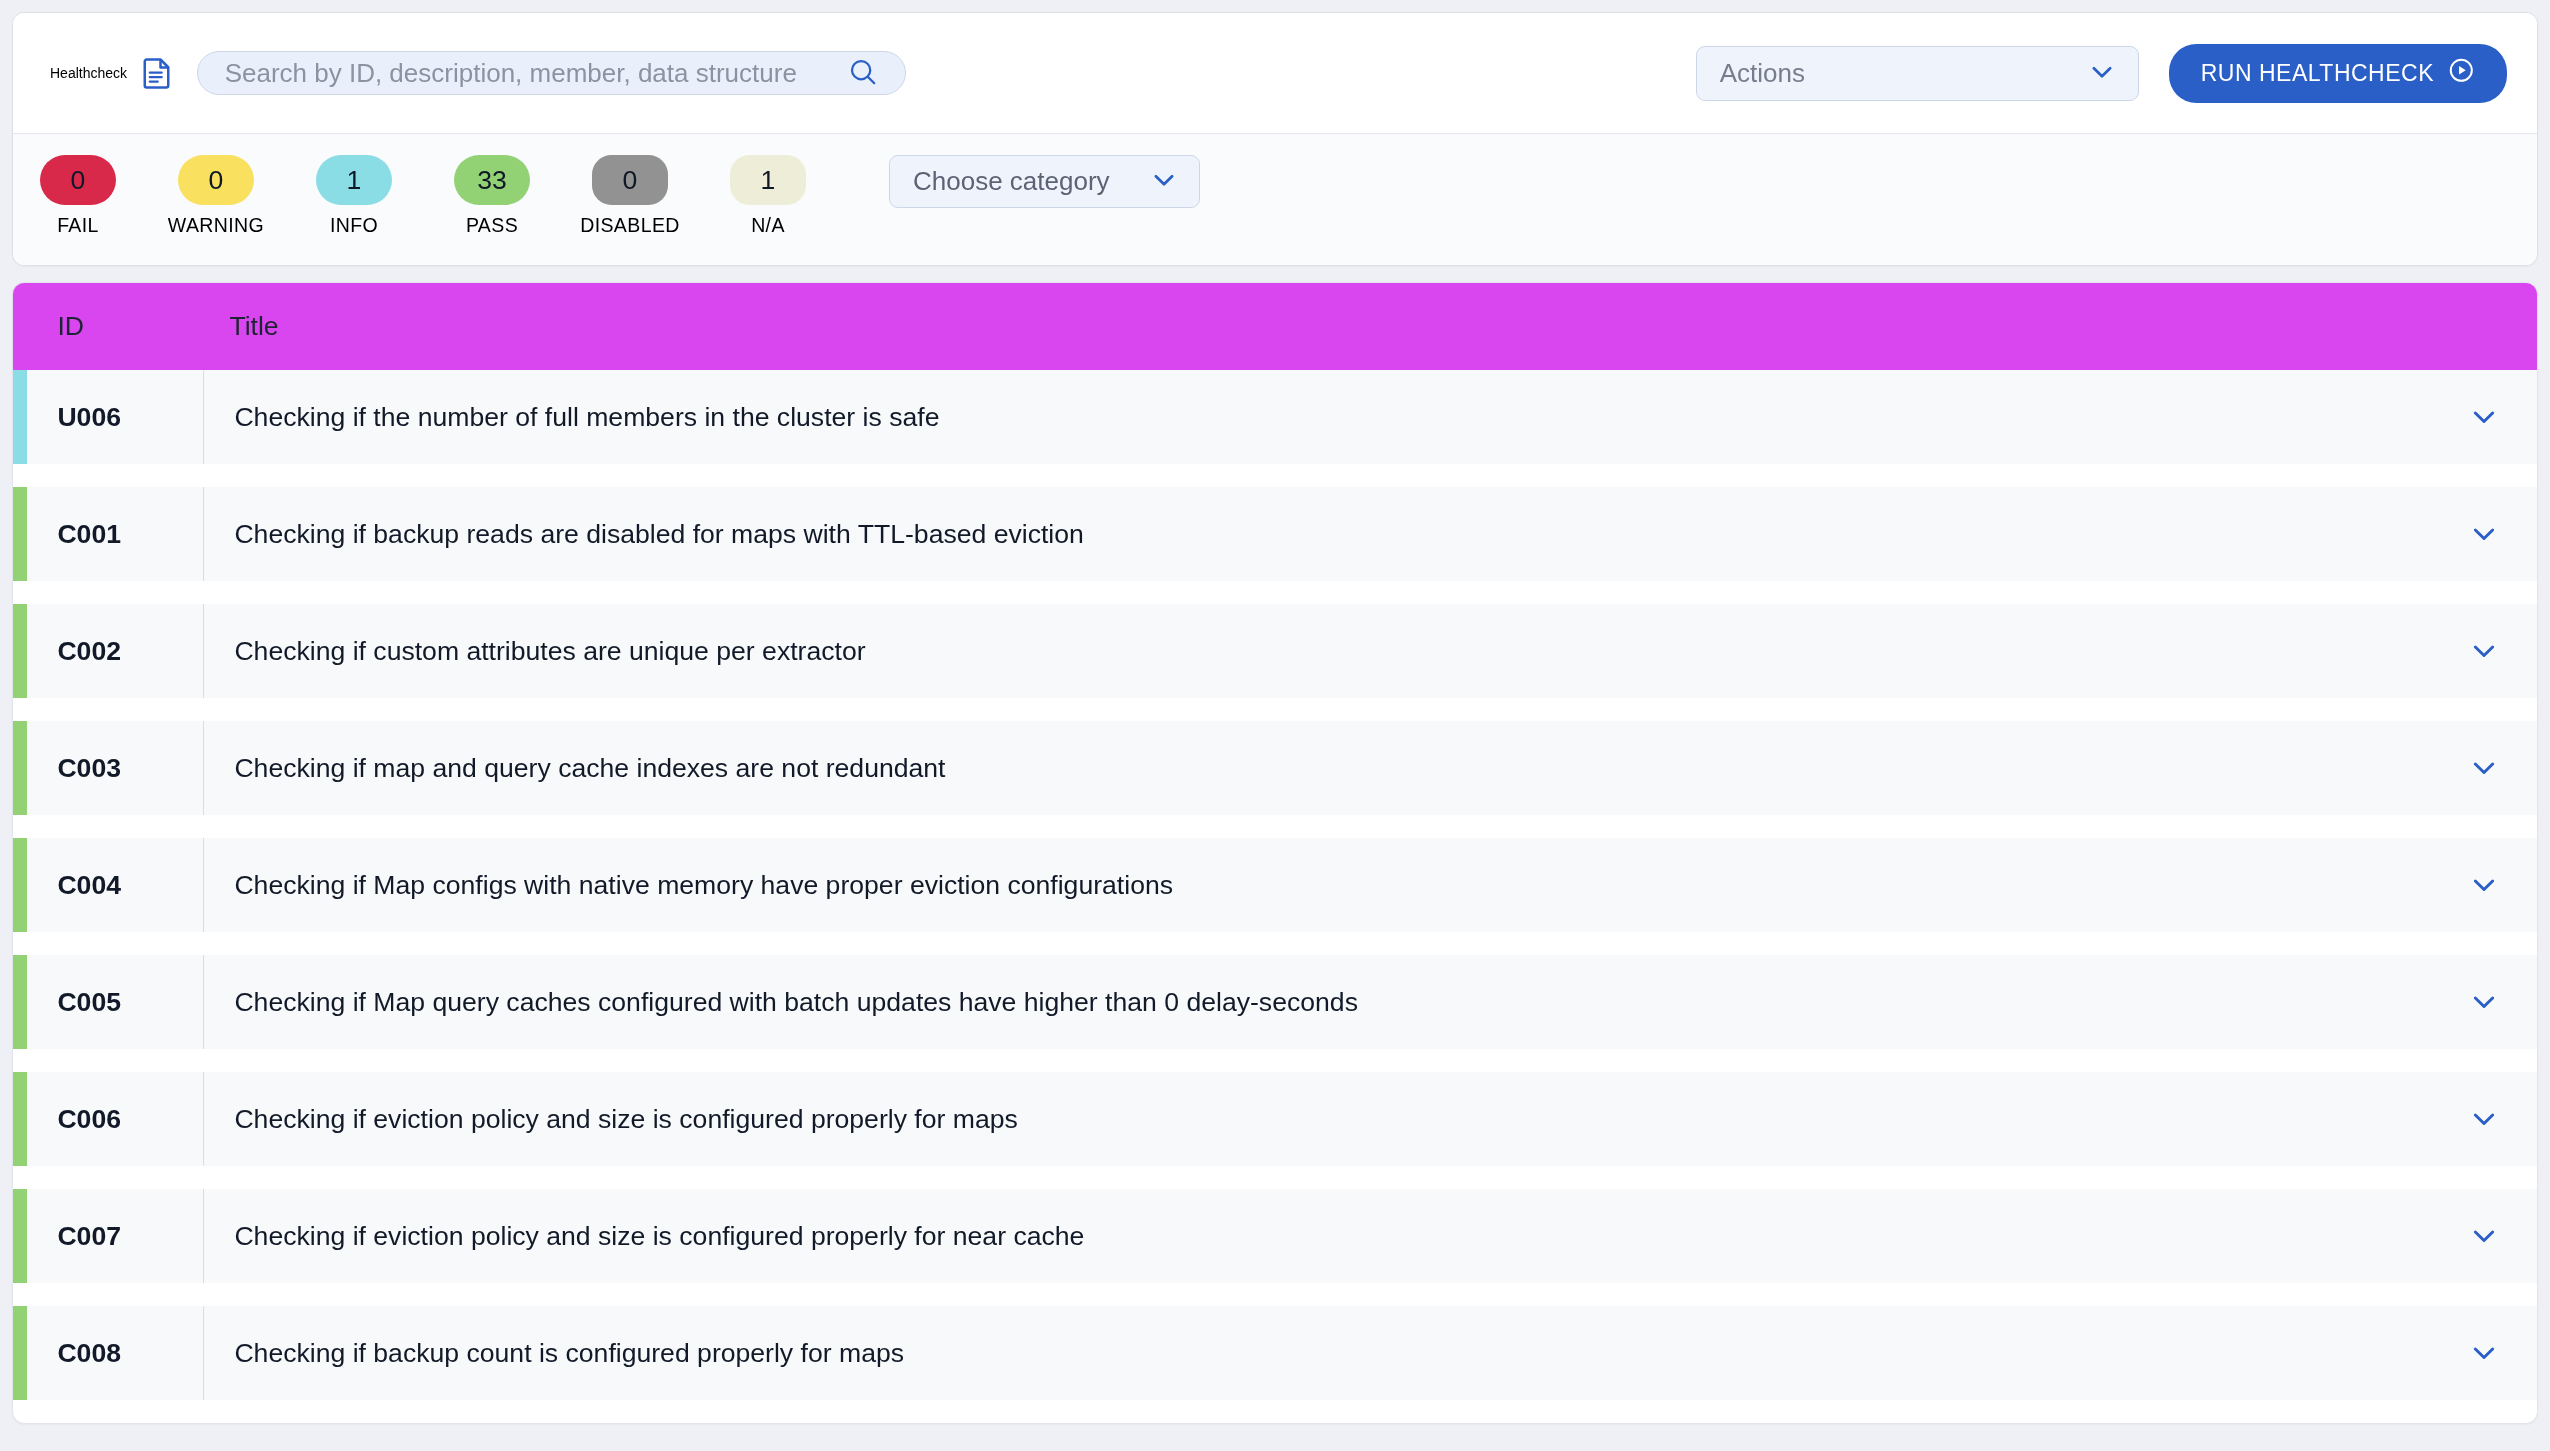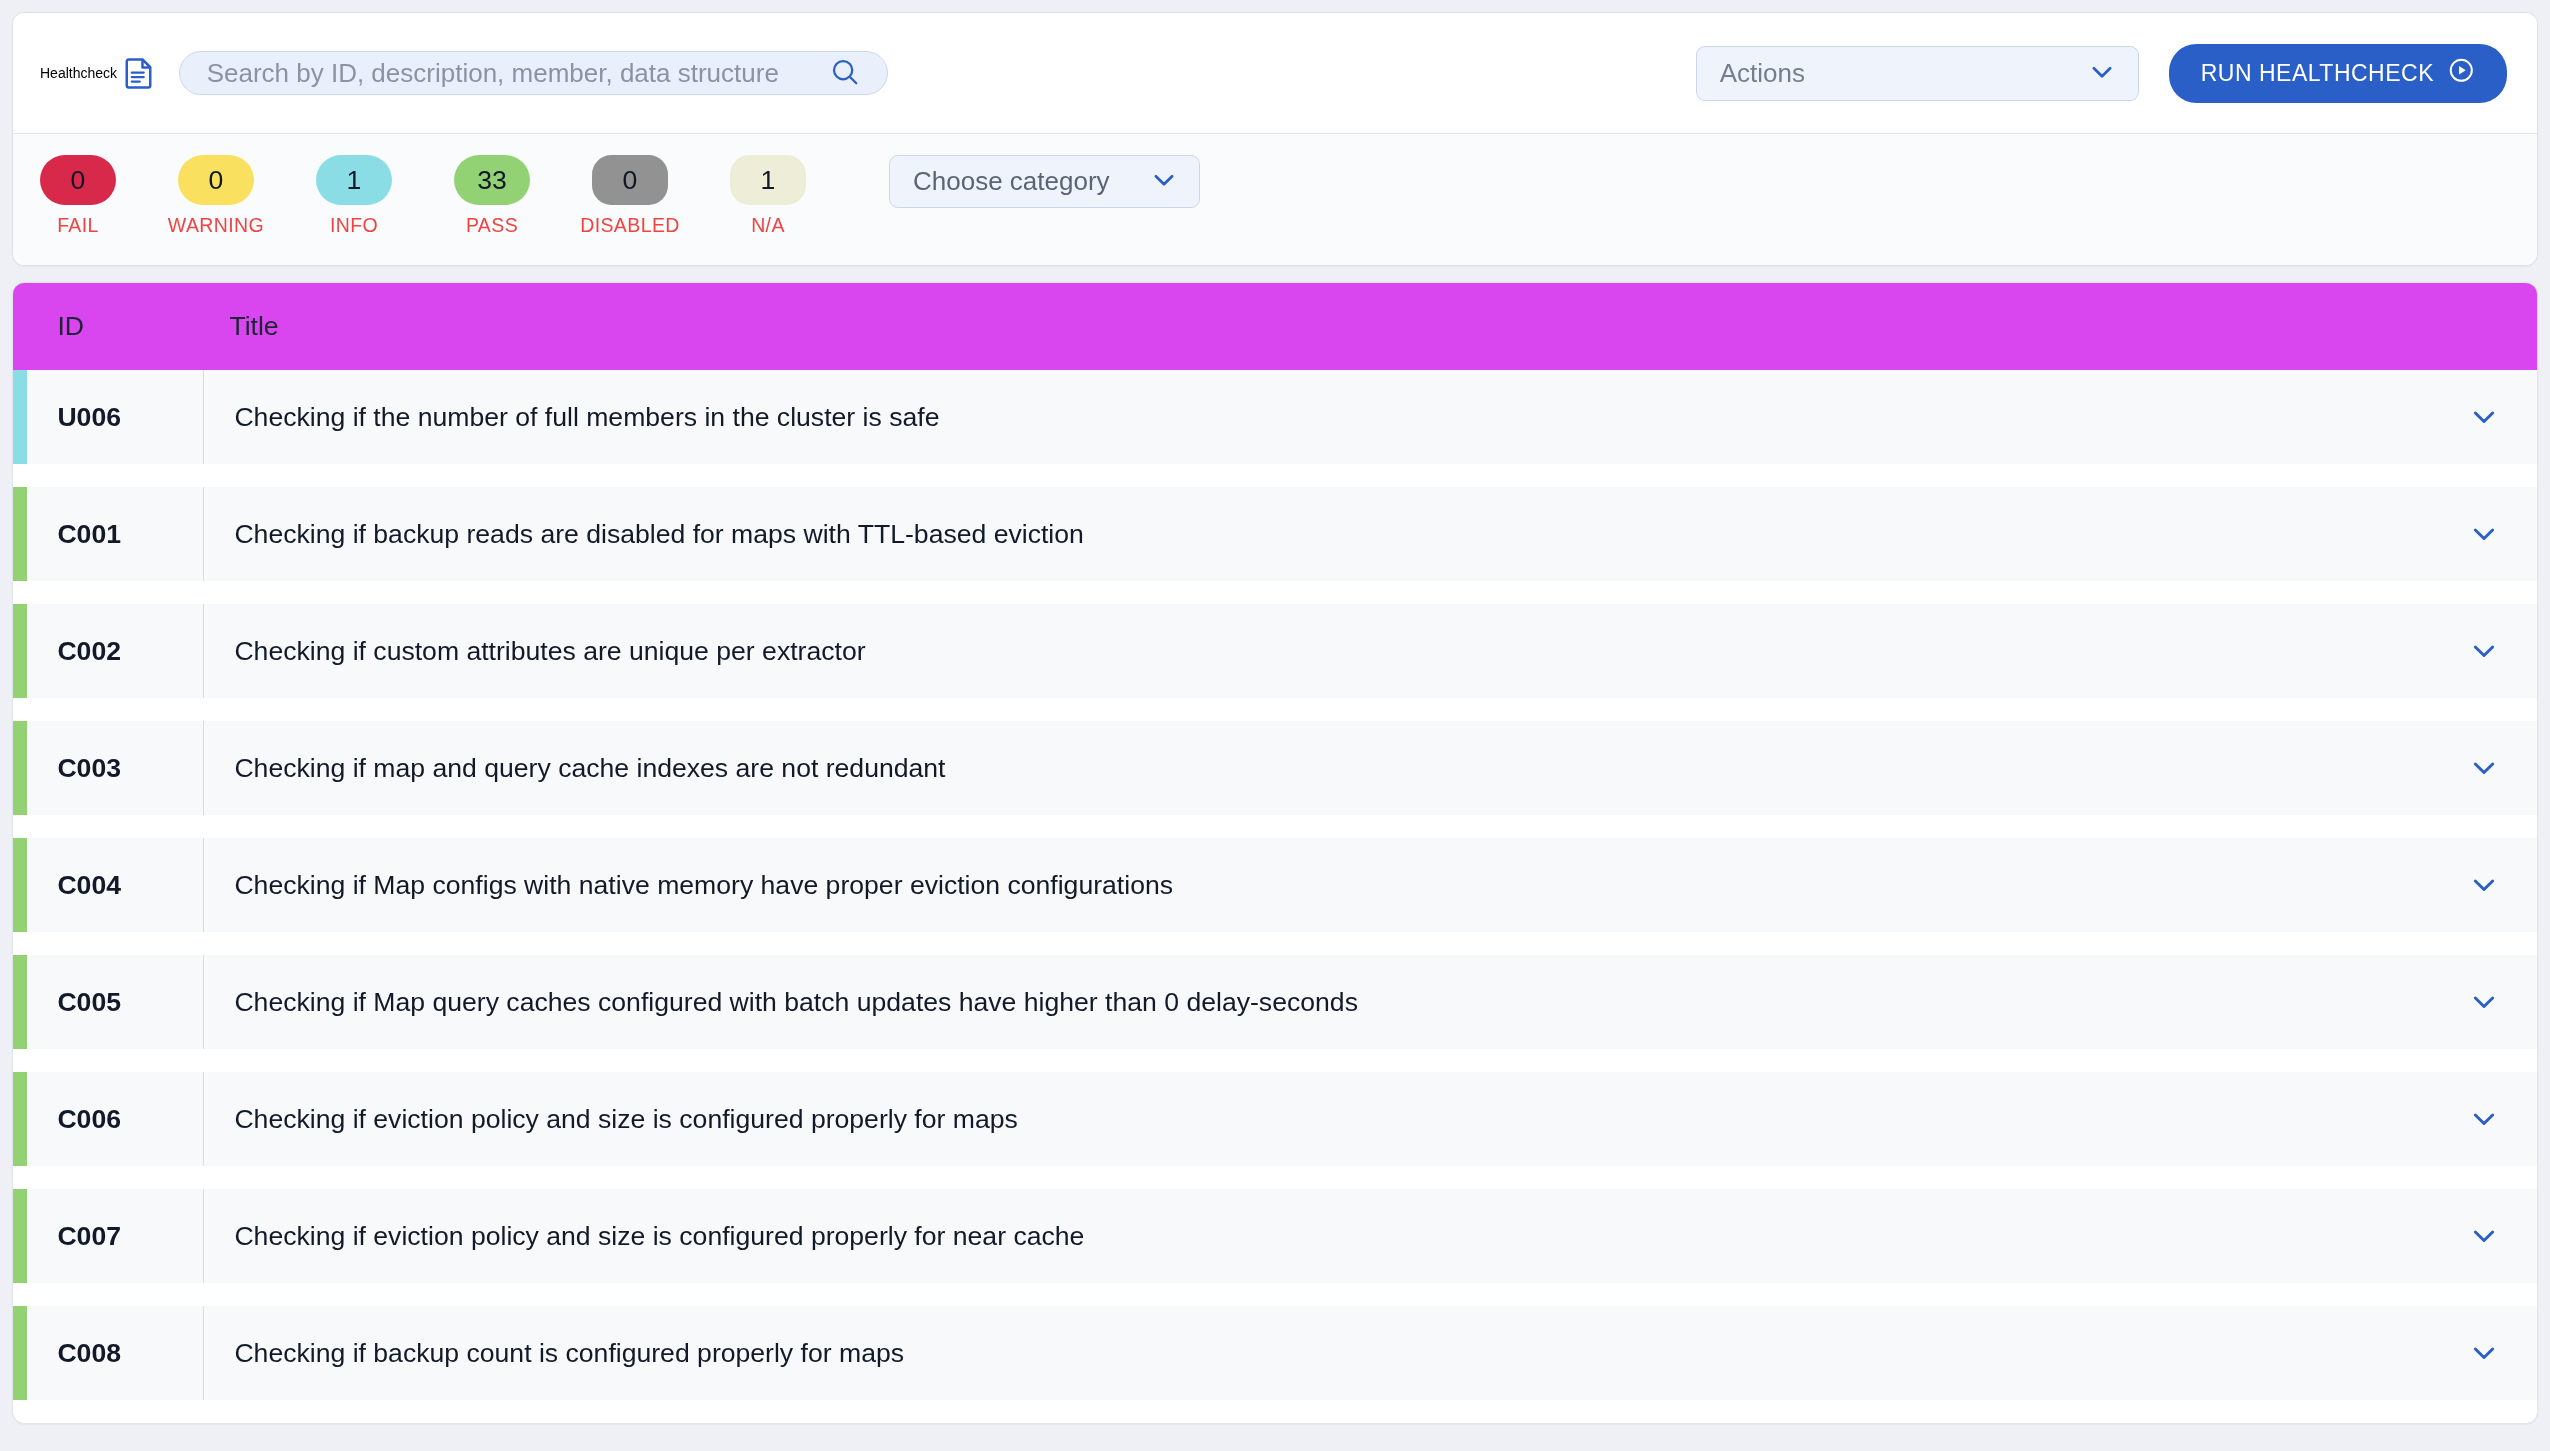--- a/index.html
+++ b/index.html
@@ -30,22 +30,23 @@
     height: 121px;
     display: flex;
     align-items: center;
     padding: 0 30px 0 26.6px;
     background: #ffffff;
     border-bottom: 0.9px solid #e3e5ea;
   }
   .title-block {
     display: flex;
     align-items: center;
-    gap: 8px;
+    gap: 16px;
     flex: 0 0 auto;
+    margin-left: 10px;
   }
   .doc-icon { width: 30px; height: 34px; display: block; }
 
   .search-box {
     position: relative;
     width: 709px;
     height: 44px;
     margin-left: 24px;
     background: #eaf0fb;
     border: 0.9px solid #ccd6e6;
@@ -126,21 +127,21 @@
     border-radius: 25px;
     display: flex;
     align-items: center;
     justify-content: center;
     font-size: 26.6px;
     color: #101828;
   }
   .pill-label {
     margin-top: 8.9px;
     font-size: 19.5px;
-    color: #ef4444;
+    color: #000000;
     letter-spacing: 0.4px;
     white-space: nowrap;
   }
 
   .category-select {
     width: 311px;
     height: 53px;
     background: #eff4fc;
     border: 0.9px solid #ccd6e6;
     border-radius: 8.9px;

